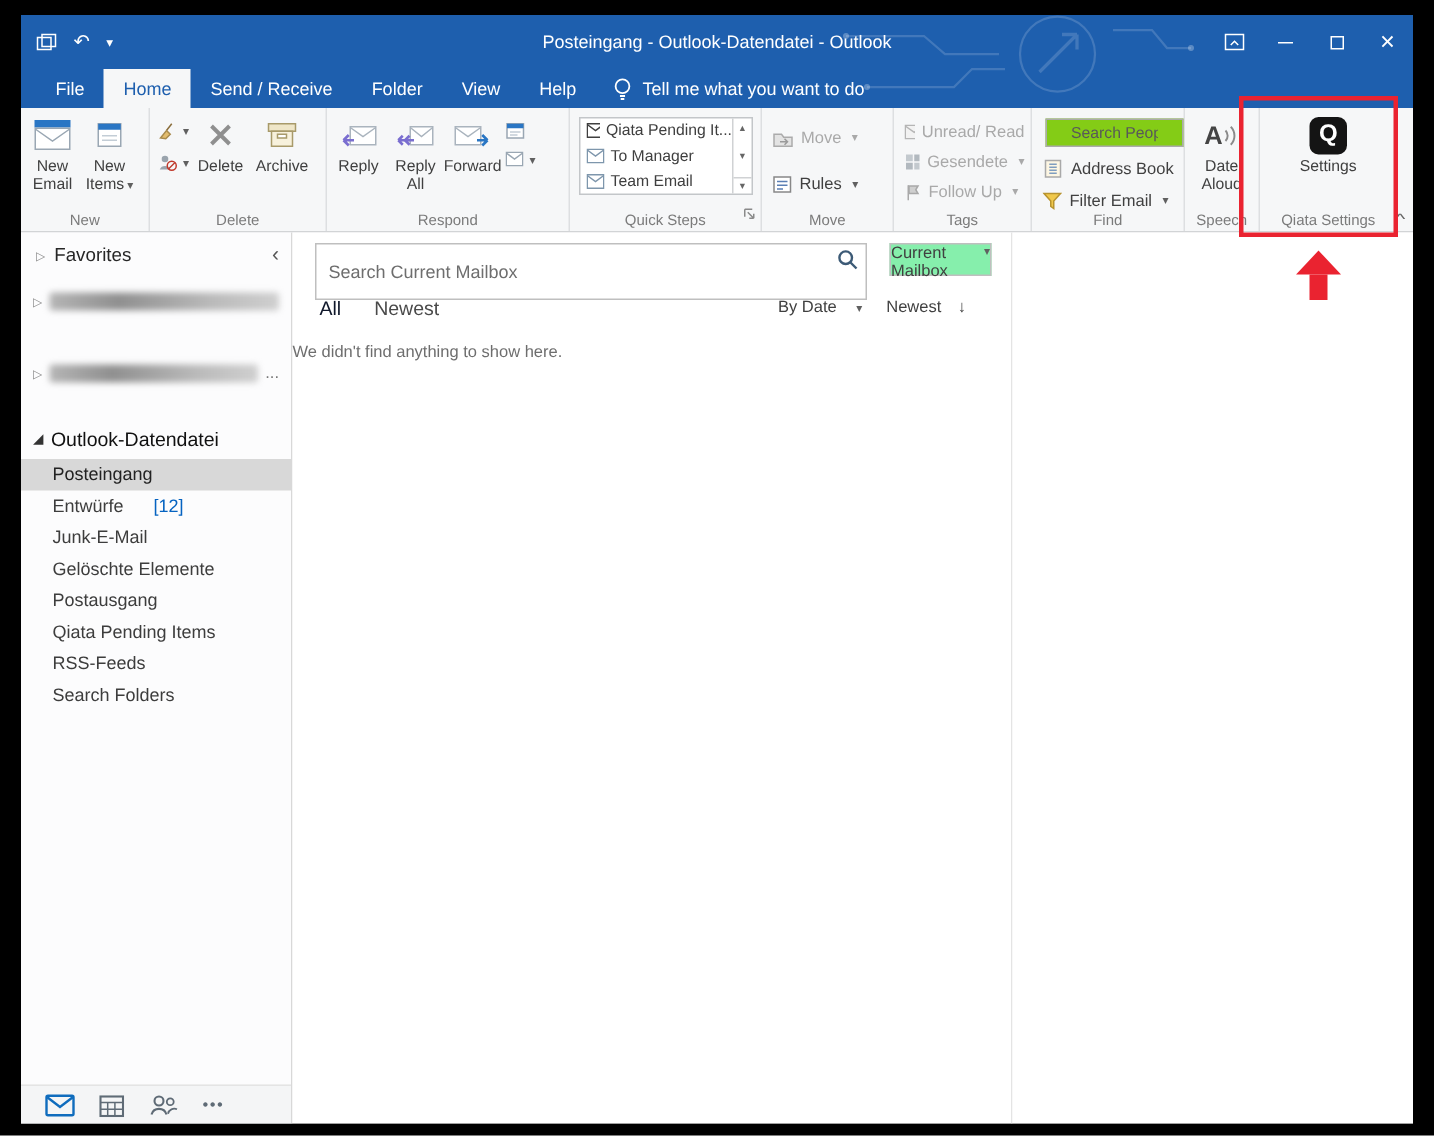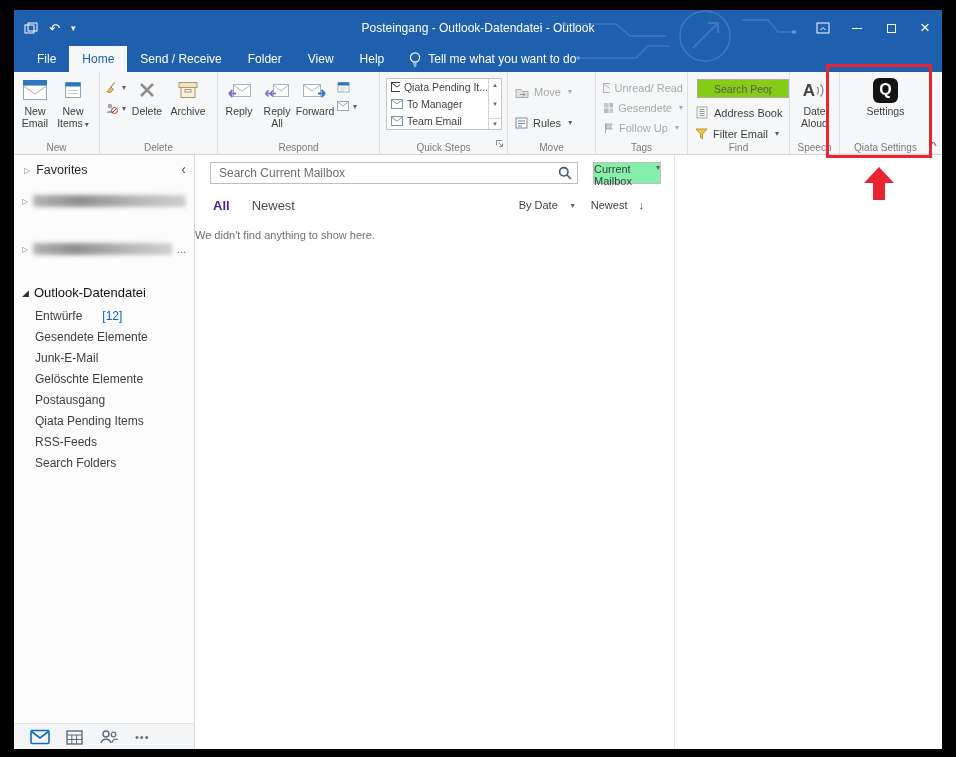--- a/index.html
+++ b/index.html
@@ -75,26 +75,26 @@
   .folder{height:21px;line-height:21px;padding-left:21px;font-size:12px;color:#3d3d3d;white-space:nowrap}
   .folder.selected{background:#d8d8d8;color:#222}
   .fcount{color:#0563c1;margin-left:20px}
   .bottomnav{position:absolute;left:0;right:0;bottom:0;height:26px;background:#f4f5f6;border-top:1px solid #e4e4e4;display:flex;align-items:center;gap:16px;padding-left:16px}
   .navic{display:inline-flex;align-items:center}
   .dots{font-size:11px;color:#5f6b76;letter-spacing:1px}
 
   .listpane{position:absolute;left:181px;top:0;width:480px;height:100%;background:#fff;border-right:1px solid #e4e4e4}
   .searchrow{position:absolute;left:15px;top:7px;right:13px;height:22px;display:flex;gap:15px}
   .searchbox{flex:1;position:relative}
-  .searchinput{width:100%;height:22px;border:1px solid #bfbfbf;font-size:12px;padding:0 26px 0 8px;color:#333;font-family:inherit}
+  .searchinput{width:100%;height:38px;border:1px solid #bfbfbf;font-size:12px;padding:0 26px 0 8px;color:#333;font-family:inherit}
   .searchinput::placeholder{color:#6e6e6e}
   .mag{position:absolute;right:6px;top:4px}
   .scope{width:68px;height:22px;border:1px solid #bfbfbf;background:#86efac;display:flex;align-items:flex-start;justify-content:center;gap:5px;font-size:11px;color:#404040}
   .filterrow{position:absolute;left:18px;right:30px;top:40px;height:20px;display:flex;align-items:center;gap:22px}
-  .f-all{font-size:13px;font-weight:bold;color:#4c1d95}
+  .f-all{font-size:13px;font-weight:normal;color:#0f172a}
   .f-unread{font-size:13px;color:#4a4a4a}
   .sorts{margin-left:auto;display:flex;gap:16px;align-items:center;font-size:11px;color:#404040}
   .sorts .grp{display:flex;align-items:center;gap:11px}
   .emptymsg{position:absolute;left:0;right:0;top:74px;text-align:left;font-size:11px;color:#6e6e6e}
   .readpane{position:absolute;left:661px;top:0;right:0;height:100%;background:#fff}
 
   
   .red-rect{position:absolute;left:812px;top:54px;width:106px;height:94px;border:3px solid #ea2330;z-index:40;pointer-events:none}
   .red-arrow{position:absolute;left:850px;top:157px;width:30px;height:34px;z-index:40;pointer-events:none}
   .red-arrow .head{width:0;height:0;border-left:15px solid transparent;border-right:15px solid transparent;border-bottom:16px solid #ea2330}
@@ -449,22 +449,22 @@
         <span class="blur-bar"></span>
         <span class="blur-suffix">...</span>
       </div>
 
       <div class="acct">
         <span class="tri exp">◢</span>
         <span>Outlook-Datendatei</span>
       </div>
 
       <div class="folders">
+        <div class="folder selected"><span>Posteingang</span></div>
         <div class="folder"><span>Entwürfe</span><span class="fcount">[12]</span></div>
-        <div class="folder"><span>Gesendete Elemente</span></div>
         <div class="folder"><span>Junk-E-Mail</span></div>
         <div class="folder"><span>Gelöschte Elemente</span></div>
         <div class="folder"><span>Postausgang</span></div>
         <div class="folder"><span>Qiata Pending Items</span></div>
         <div class="folder"><span>RSS-Feeds</span></div>
         <div class="folder"><span>Search Folders</span></div>
       </div>
 
       <div class="bottomnav">
         <span class="navic">

